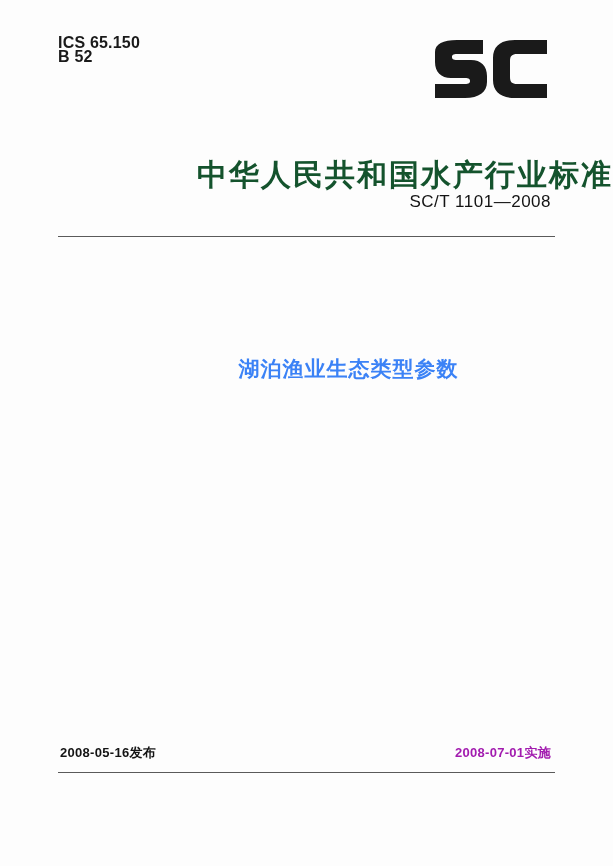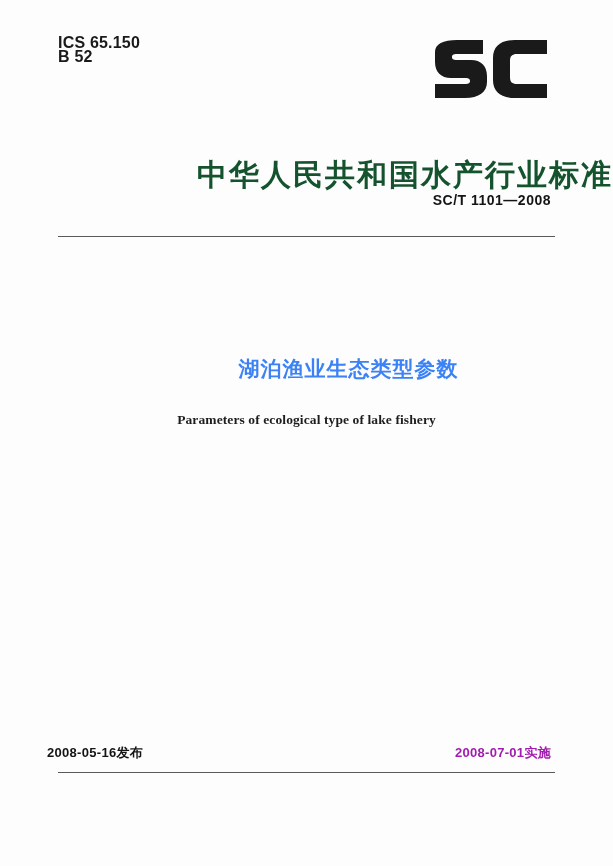--- a/index.html
+++ b/index.html
@@ -59,22 +59,22 @@
     letter-spacing: 2px;
     color: #14532d;
     margin-top: 29px;
   }
 
   
   .std-number {
     position: absolute;
     right: 62px;
     top: 192px;
-    font-size: 14px;
-    font-weight: bold;
+    font-size: 17px;
+    font-weight: normal;
     letter-spacing: 0.5px;
     color: #141414;
   }
 
   
   .rule-top {
     position: absolute;
     left: 58px;
     top: 236px;
     width: 497px;
@@ -105,21 +105,21 @@
     font-family: "Liberation Serif", "DejaVu Serif", serif;
     font-size: 13.5px;
     font-weight: bold;
     letter-spacing: 0.1px;
     color: #1d1d1d;
   }
 
   
   .date-issue {
     position: absolute;
-    left: 47px;
+    left: 60px;
     top: 744px;
     font-size: 13px;
     font-weight: bold;
     letter-spacing: 0.3px;
     color: #141414;
     text-align: center;
   }
   .date-effective {
     position: absolute;
     right: 62px;
@@ -186,21 +186,20 @@
     </svg>
   </div>
 
   <div class="main-title">中华人民共和国水产行业标准</div>
 
   <div class="std-number">SC/T 1101—2008</div>
 
   <div class="rule-top"></div>
 
   <div class="doc-title-cn">湖泊渔业生态类型参数</div>
-  <div class="doc-title-en">Parameters of ecological type of lake fishery</div>
 
   <div class="date-issue">
     <span>2008-05-16</span><span class="cn">发布</span>
   </div>
 
   <div class="date-effective">
     <span>2008-07-01</span><span class="cn">实施</span>
   </div>
 
   <div class="rule-bottom"></div>

